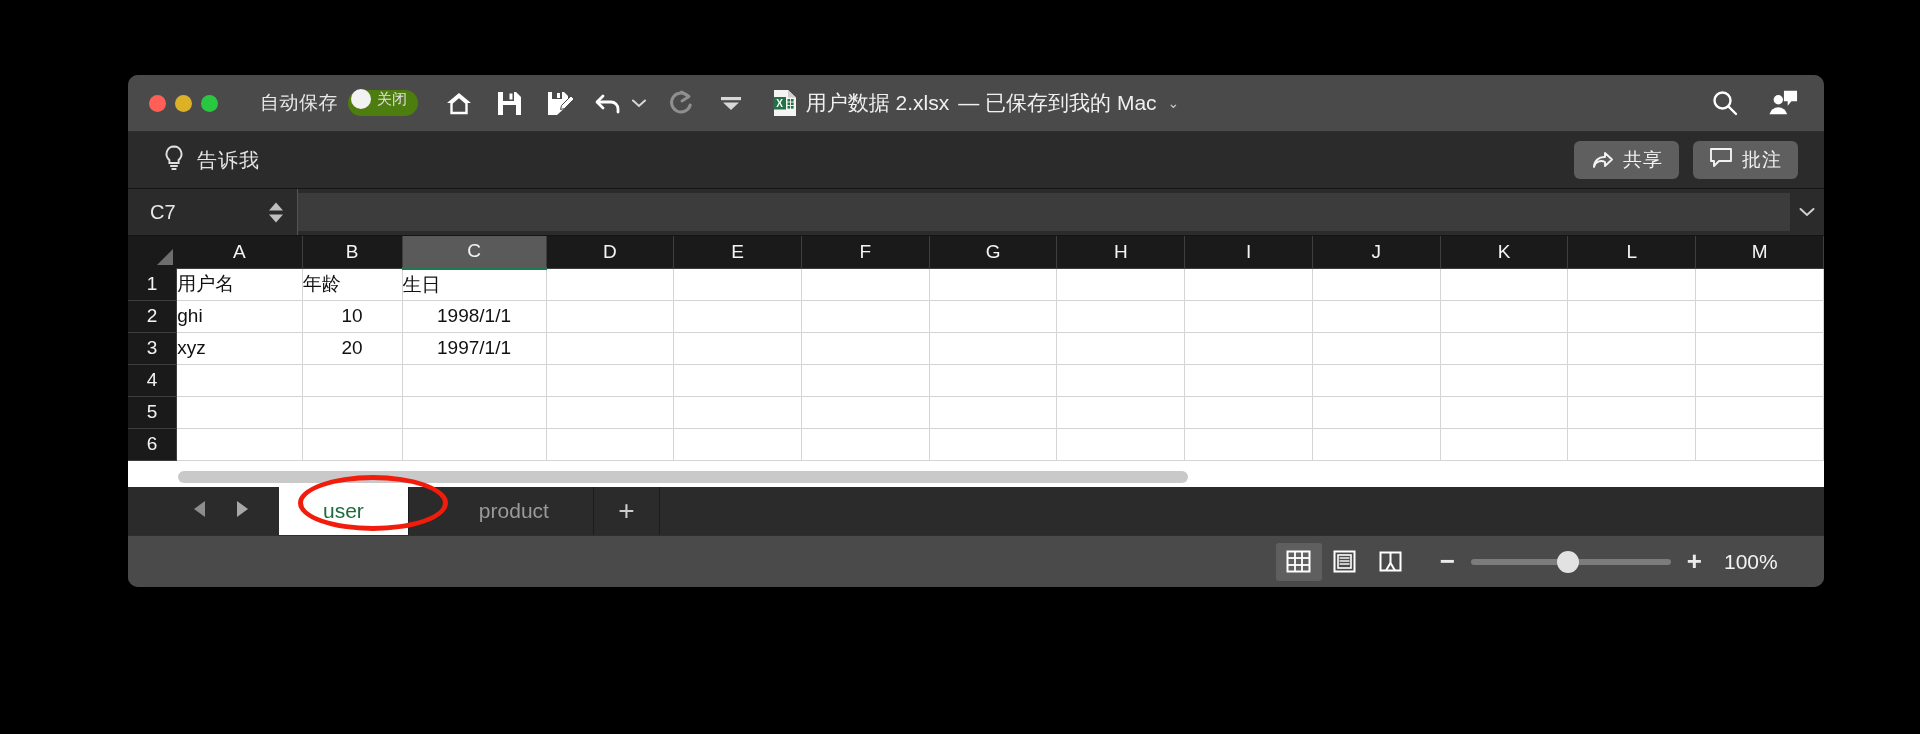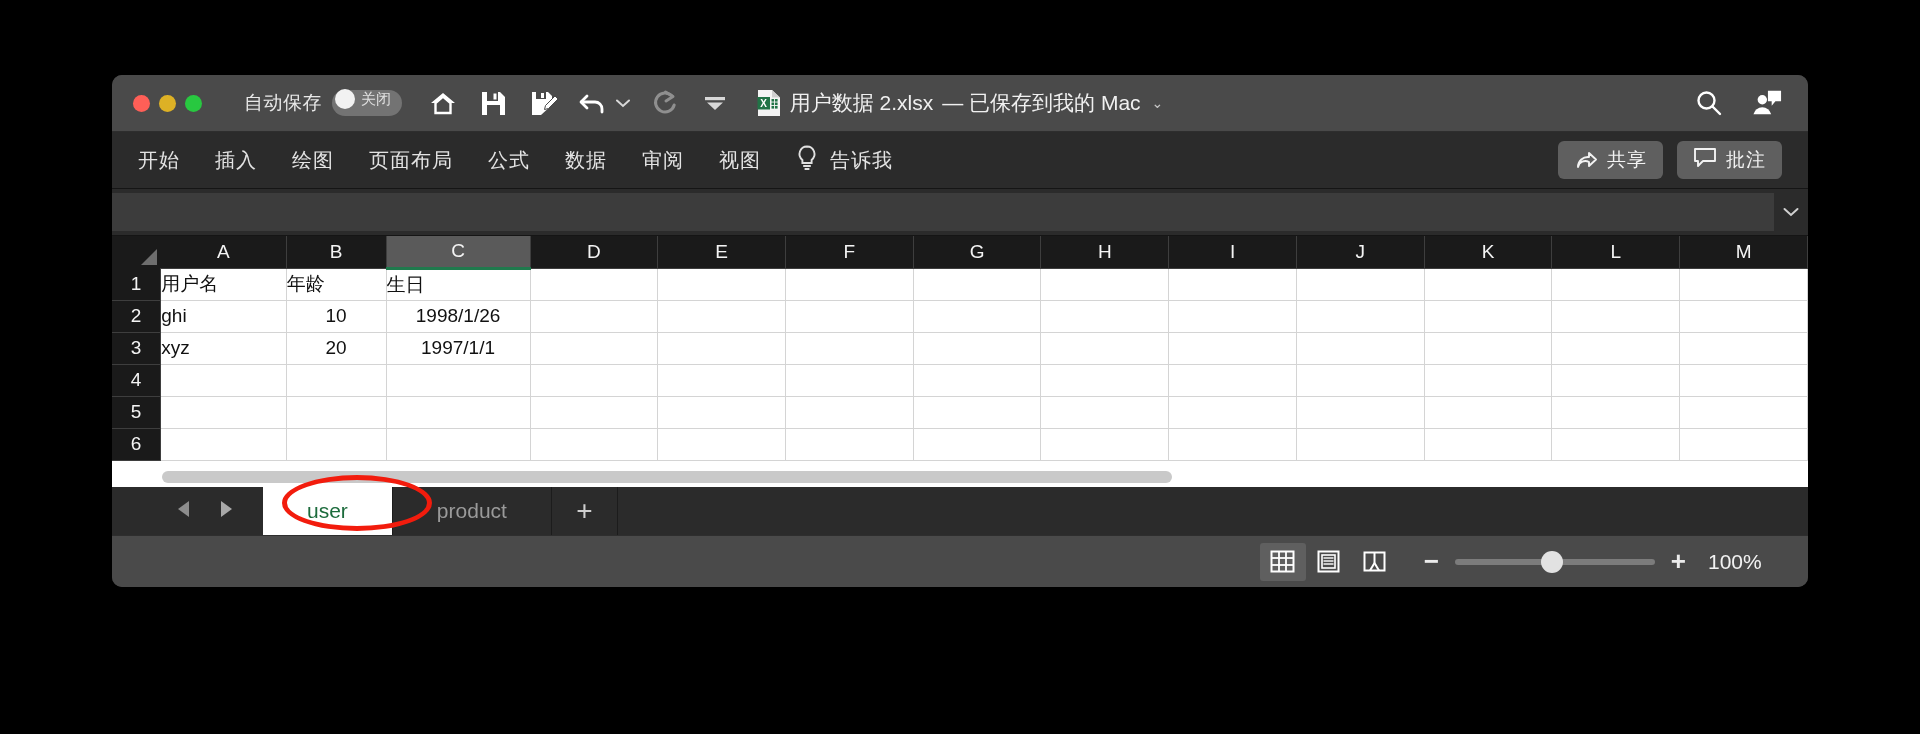--- a/index.html
+++ b/index.html
@@ -5,21 +5,21 @@
   * { box-sizing: border-box; margin: 0; padding: 0; }
   html, body {
     width: 1920px; height: 734px;
     background: #000;
     font-family: "Liberation Sans", "DejaVu Sans", sans-serif;
     overflow: hidden;
   }
 
   #app-window {
     position: absolute;
-    left: 112px; top: 75px;
+    left: 128px; top: 75px;
     width: 1696px; height: 512px;
     background: #3d3d3d;
     border-radius: 10px;
     overflow: hidden;
     display: flex;
     flex-direction: column;
   }
 
   
   .titlebar {
@@ -43,21 +43,21 @@
   .autosave-group {
     display: flex; align-items: center; gap: 10px;
     margin-left: 42px;
   }
   .autosave-label {
     color: #e8e8e8; font-size: 19px;
     letter-spacing: 0.5px;
   }
   .autosave-toggle {
     display: flex; align-items: center;
-    background: #737373;
+    background: #4d7c0f;
     border-radius: 13px;
     height: 26px;
     padding: 0 11px 8px 3px;
     gap: 6px;
   }
   .autosave-knob {
     width: 20px; height: 20px; border-radius: 50%;
     background: #f2f2f2;
   }
   .autosave-state { color: #e0e0e0; font-size: 15px; }
@@ -274,20 +274,21 @@
     border-right: 1px solid #1c1c1c;
     position: relative;
   }
   .sheet-tab.active {
     background: #ffffff;
     color: #1c6b3c;
   }
   .sheet-tab.inactive {
     background: #2b2b2b;
     color: #9a9a9a;
+    margin-left: 26px;
   }
   .addsheet {
     display: flex; align-items: center; justify-content: center;
     width: 66px;
     color: #cfcfcf;
     font-size: 28px;
     border-right: 1px solid #1c1c1c;
   }
   .annot-ellipse {
     position: absolute;
@@ -441,30 +442,20 @@
         <svg width="32" height="30" viewBox="0 0 32 30">
             <circle cx="11" cy="11.5" r="5" fill="#fff"></circle>
             <path d="M1.5 27 a9.8 9.8 0 0 1 19 0 z" fill="#fff"></path>
             <path d="M17 2 h14 v11 h-6 l-4 5 v-5 h-4 z" fill="#fff"></path>
           </svg>
       </div>
     </div>
   </div>
 
   <div class="ribbon">
-    <div class="ribbon-tabs">
-      <div class="ribbon-tab">开始</div>
-      <div class="ribbon-tab">插入</div>
-      <div class="ribbon-tab">绘图</div>
-      <div class="ribbon-tab">页面布局</div>
-      <div class="ribbon-tab">公式</div>
-      <div class="ribbon-tab">数据</div>
-      <div class="ribbon-tab">审阅</div>
-      <div class="ribbon-tab">视图</div>
-    </div>
     <div class="tellme">
       <span>
         <svg width="22" height="26" viewBox="0 0 22 26">
             <path d="M11 1.5 a7.5 7.5 0 0 1 4.6 13.4 v3.1 h-9.2 v-3.1 A7.5 7.5 0 0 1 11 1.5 z" fill="none" stroke="#e0e0e0" stroke-width="1.9"></path>
             <line x1="7.2" y1="21" x2="14.8" y2="21" stroke="#e0e0e0" stroke-width="1.9"></line>
             <line x1="8.6" y1="24" x2="13.4" y2="24" stroke="#e0e0e0" stroke-width="1.9"></line>
           </svg>
       </span>
       <span class="ribbon-tab">告诉我</span>
     </div>
@@ -482,20 +473,31 @@
           <svg width="24" height="21" viewBox="0 0 24 21">
               <path d="M2 2 h20 v12 h-12 l-5 5 v-5 h-3 z" fill="none" stroke="#f2f2f2" stroke-width="1.9" stroke-linejoin="round"></path>
             </svg>
         </span>
         <span>批注</span>
       </div>
     </div>
   </div>
 
   <div class="formulabar">
+    <div class="namebox">
+      <span>C7</span>
+      <span class="namebox-steppers">
+        <svg width="16" height="9" viewBox="0 0 16 9">
+            <path d="M8 0.5 L15 8.5 L1 8.5 Z" fill="#bfbfbf"></path>
+          </svg>
+        <svg width="16" height="9" viewBox="0 0 16 9">
+            <path d="M8 8.5 L1 0.5 L15 0.5 Z" fill="#bfbfbf"></path>
+          </svg>
+      </span>
+    </div>
     <div class="fb-input"></div>
     <div class="fb-caret">
       <svg width="16" height="10" viewBox="0 0 16 10">
           <path d="M1.5 2 L8 8 L14.5 2" fill="none" stroke="#d0d0d0" stroke-width="2" stroke-linecap="round"></path>
         </svg>
     </div>
   </div>
 
   <div class="grid-area">
     <table class="sheet">
@@ -549,21 +551,21 @@
             <td class="cell txt"></td>
             <td class="cell txt"></td>
             <td class="cell txt"></td>
             <td class="cell txt"></td>
             <td class="cell txt"></td>
           </tr>
           <tr>
             <th class="row-head">2</th>
             <td class="cell txt">ghi</td>
             <td class="cell num">10</td>
-            <td class="cell num">1998/1/26</td>
+            <td class="cell num">1998/1/1</td>
             <td class="cell txt"></td>
             <td class="cell txt"></td>
             <td class="cell txt"></td>
             <td class="cell txt"></td>
             <td class="cell txt"></td>
             <td class="cell txt"></td>
             <td class="cell txt"></td>
             <td class="cell txt"></td>
             <td class="cell txt"></td>
             <td class="cell txt"></td>

